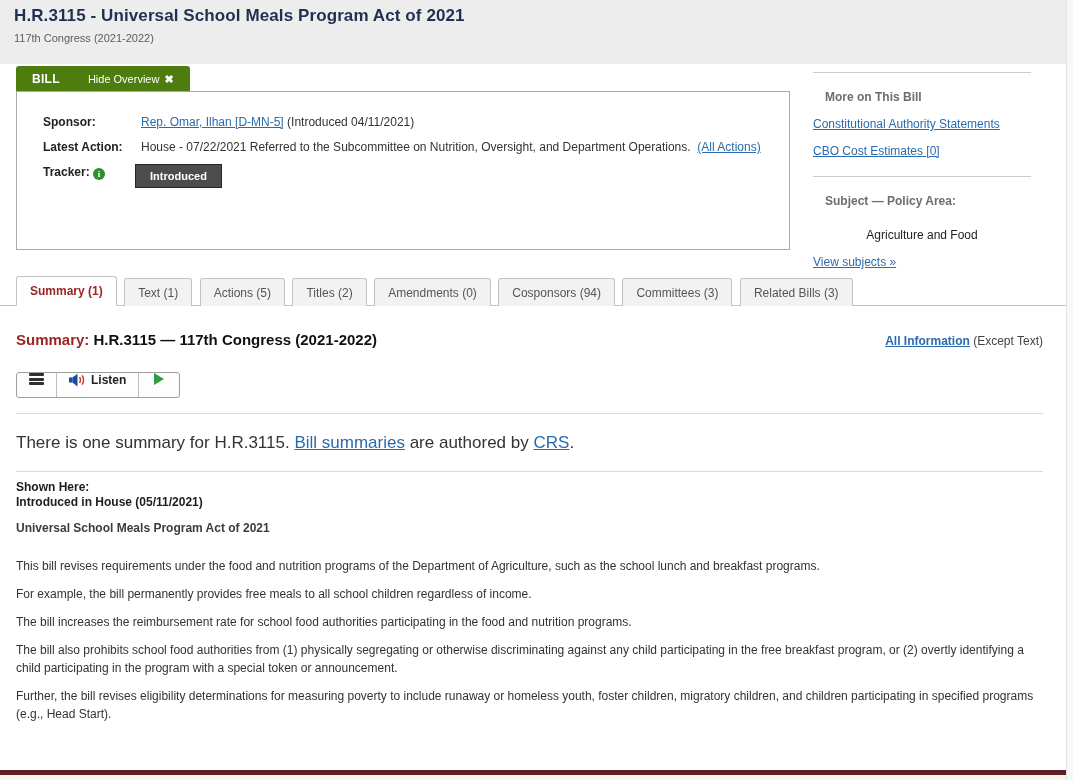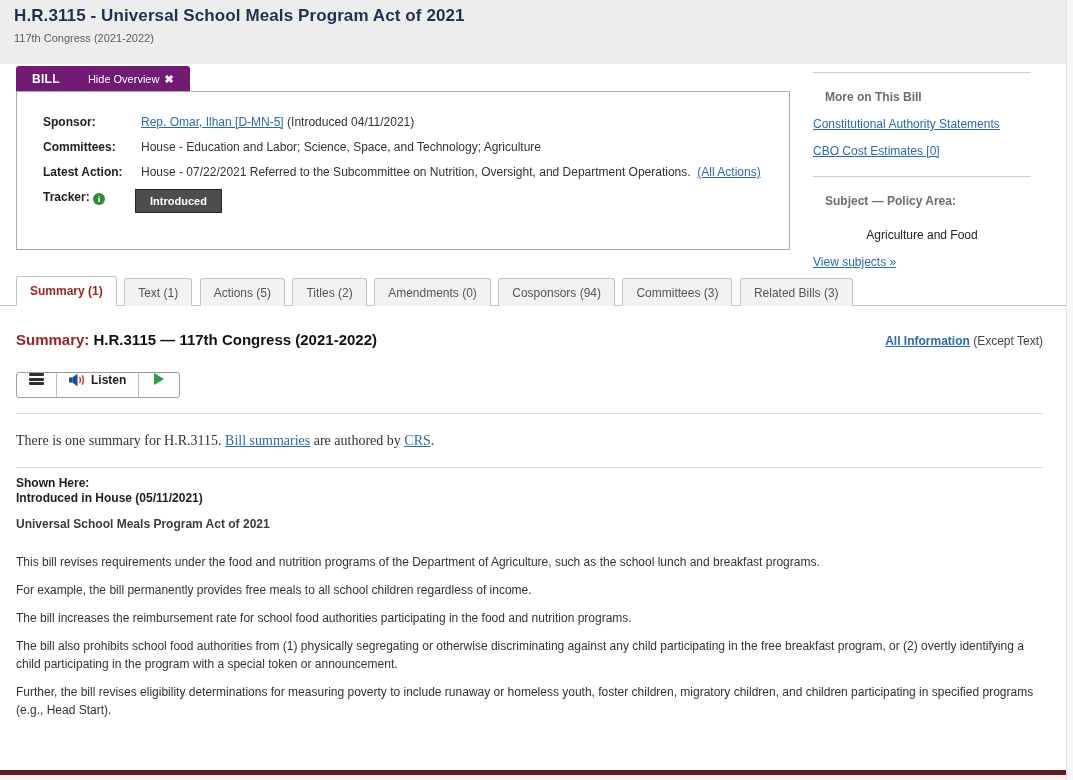--- a/index.html
+++ b/index.html
@@ -5,21 +5,21 @@
   * { margin:0; padding:0; box-sizing:border-box; }
   html,body { width:1073px; height:780px; background:#fff; font-family:"Liberation Sans", sans-serif; overflow:hidden; }
   .stage { position:relative; width:1073px; height:780px; background:#fff; }
 
   
   .header-band { position:absolute; left:0; top:0; width:1073px; height:64px; background:#ededed; padding:6px 14px; }
   .page-title { font-size:17px; font-weight:bold; color:#1f3050; letter-spacing:.1px; }
   .congress-sub { font-size:11px; color:#5d5d5d; margin-top:6px; }
 
   
-  .bill-tab { position:absolute; left:16px; top:66px; height:26px; background:#701a75; color:#fff;
+  .bill-tab { position:absolute; left:16px; top:66px; height:26px; background:#4d7c0f; color:#fff;
               display:flex; align-items:center; padding:3px 16px; border-radius:3px 3px 0 0; }
   .bill-tab .bill-word { font-size:12px; font-weight:bold; letter-spacing:.3px; }
   .bill-tab .hide-ov { font-size:11px; margin-left:28px; }
   .bill-tab .x { font-weight:bold; font-size:11px; margin-left:5px; }
 
   
   .overview-box { position:absolute; left:16px; top:91px; width:774px; height:159px; background:#fff;
                   border:1px solid #a9a9a9; padding:22px 20px 0 26px; font-size:12px; color:#333; }
   .ov-row { display:flex; margin-bottom:9px; line-height:16px; }
   .ov-label { width:98px; flex:none; font-weight:bold; color:#222; }
@@ -57,21 +57,21 @@
   .listen-bar { display:inline-flex; margin-top:24px; border:1px solid #9e9e9e; border-radius:3px; background:#fdfdfd; height:26px; }
   .listen-cell { display:flex; align-items:flex-start; padding:0 12px; cursor:pointer; }
   .listen-cell + .listen-cell { border-left:1px solid #bdbdbd; }
   .menu-icon { width:15px; height:12px; display:flex; flex-direction:column; justify-content:space-between; }
   .menu-icon span { display:block; height:3px; background:#2e2e33; border-radius:1px; }
   .listen-text { font-size:12px; font-weight:bold; color:#222; margin-left:5px; }
   .play-icon { width:0; height:0; border-top:6px solid transparent; border-bottom:6px solid transparent; border-left:10px solid #2e9e44; margin:0 3px; }
 
   .rule { border:0; border-top:1px solid #d9d9d9; margin:0; }
   .rule-1 { margin-top:15px; }
-  .intro-line { font-size:14px; margin-top:19px;font-family:Liberation Serif, serif; }
+  .intro-line { font-size:17px; margin-top:19px; }
   .rule-2 { margin-top:18px; }
 
   .shown-block { margin-top:8px; font-size:12px; font-weight:bold; line-height:15px; color:#1d1d1d; }
   .bill-title-line { margin-top:11px; font-size:12px; font-weight:bold; color:#3c3c3c; }
 
   .body-paras { margin-top:22px; }
   .body-paras p { font-size:12px; line-height:18px; margin-bottom:10px; }
   .body-paras p + p { margin-top:9px; }
 
   
@@ -100,24 +100,20 @@
       <span>Hide Overview</span><span class="x">✖</span>
     </span>
   </div>
 
   <div class="overview-box">
     <div class="ov-row">
       <span class="ov-label">Sponsor:</span>
       <span class="ov-value">
         <a>Rep. Omar, Ilhan [D-MN-5]</a><span> (Introduced 04/11/2021)</span>
       </span>
-    </div>
-    <div class="ov-row">
-      <span class="ov-label">Committees:</span>
-      <span class="ov-value">House - Education and Labor; Science, Space, and Technology; Agriculture</span>
     </div>
     <div class="ov-row">
       <span class="ov-label">Latest Action:</span>
       <span class="ov-value">
         <span>House - 07/22/2021 Referred to the Subcommittee on Nutrition, Oversight, and Department Operations.</span>
         &nbsp;<a>(All Actions)</a>
       </span>
     </div>
     <div class="ov-row tracker-row">
       <span class="ov-label" style="width:auto;">

